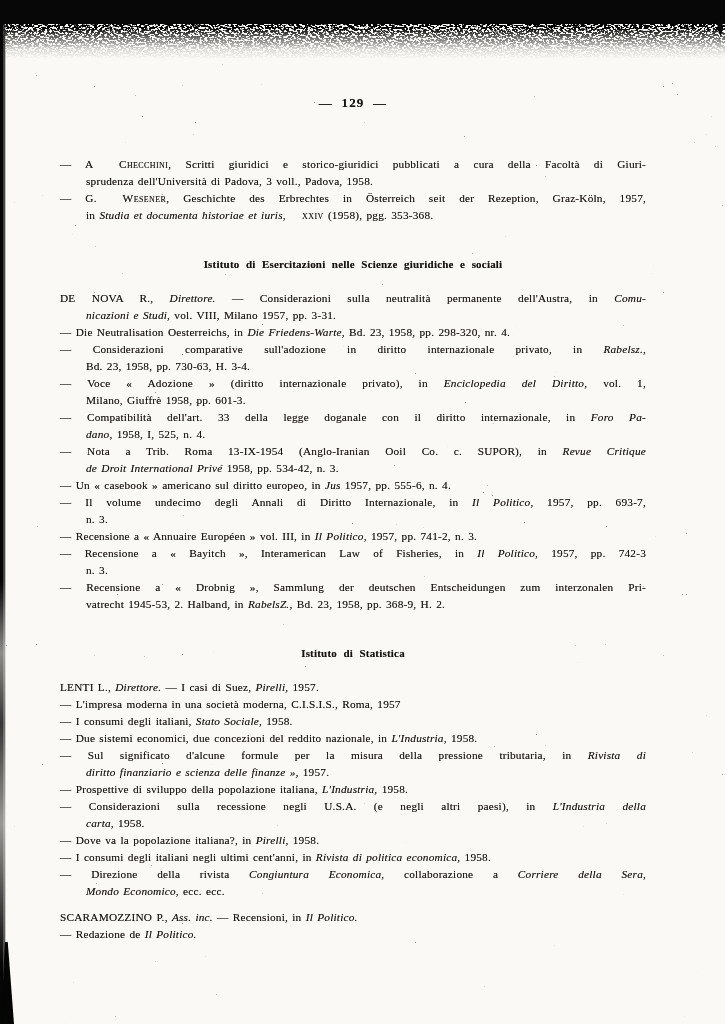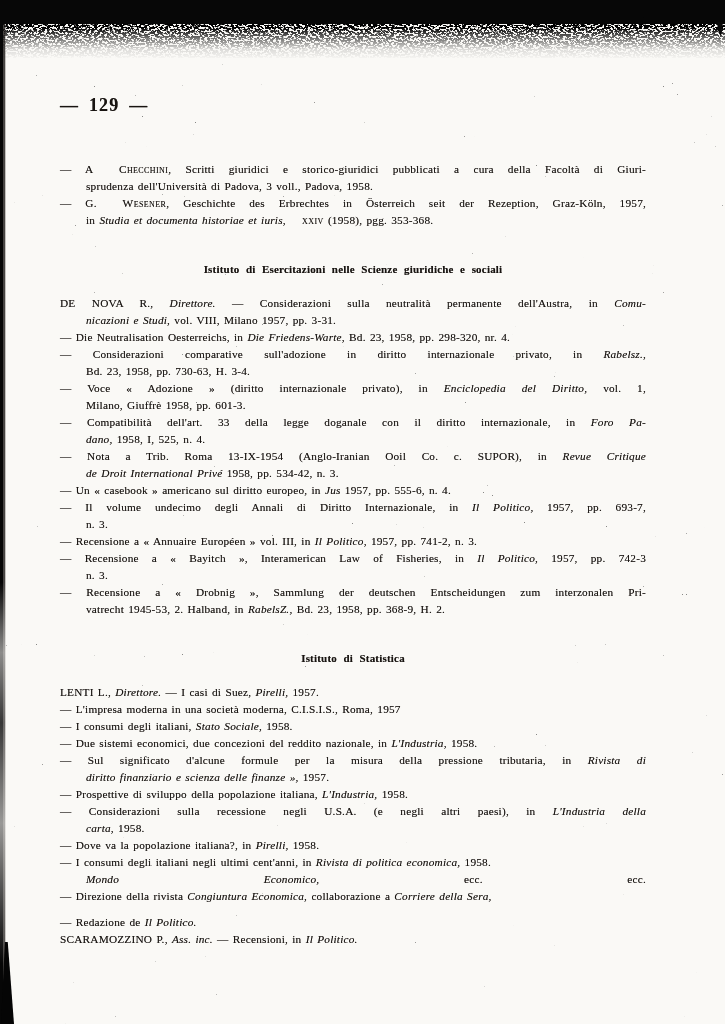--- a/index.html
+++ b/index.html
@@ -33,21 +33,21 @@
   }
   .tr-tick{
     position:absolute; right:2px; top:22px; width:6px; height:15px; background:#0a0a0a; z-index:5;
     clip-path:polygon(0 0, 100% 0, 65% 100%, 15% 55%);
   }
   .page-noise{ position:absolute; top:0; left:0; z-index:6; opacity:.45; pointer-events:none; }
 
   
   .content{ position:absolute; left:60px; top:95px; width:586px; z-index:2; }
   .page-number{
-    text-align:left; font-size:18px; font-weight:bold;
+    text-align:center; font-size:13px; font-weight:bold;
     letter-spacing:1.2px; word-spacing:4px; margin:0 0 45px 0;
     text-shadow:0 0 .4px rgba(24,20,17,.55);
   }
   .heading{
     font-size:11px; font-weight:bold; text-align:center;
     margin:34px 0 20px 0; word-spacing:3.5px; letter-spacing:.2px;
     text-shadow:0 0 .4px rgba(24,20,17,.55);
   }
   .bib-section.gap{ margin-top:9px; }
   .line{
@@ -163,30 +163,30 @@
             <div class="line"><span>— Considerazioni sulla recessione negli U.S.A. (e negli altri paesi), in </span><span class="i">L'Industria della</span></div>
             <div class="line cont"><span class="i">carta,</span><span> 1958.</span></div>
           </div>
           <div class="entry">
             <div class="line"><span>— Dove va la popolazione italiana?, in </span><span class="i">Pirelli,</span><span> 1958.</span></div>
           </div>
           <div class="entry">
             <div class="line"><span>— I consumi degli italiani negli ultimi cent'anni, in </span><span class="i">Rivista di politica economica,</span><span> 1958.</span></div>
           </div>
           <div class="entry">
+            <div class="line"><span>— Direzione della rivista </span><span class="i">Congiuntura Economica,</span><span> collaborazione a </span><span class="i">Corriere della Sera,</span></div>
             <div class="line cont"><span class="i">Mondo Economico,</span><span> ecc. ecc.</span></div>
-            <div class="line"><span>— Direzione della rivista </span><span class="i">Congiuntura Economica,</span><span> collaborazione a </span><span class="i">Corriere della Sera,</span></div>
           </div>
         </section>
         <section class="bib-section gap">
           <div class="entry">
-            <div class="line"><span>— Redazione de </span><span class="i">Il Politico.</span></div>
+            <div class="line"><span>SCARAMOZZINO P., </span><span class="i">Ass. inc.</span><span> — Recensioni, in </span><span class="i">Il Politico.</span></div>
           </div>
           <div class="entry">
-            <div class="line"><span>SCARAMOZZINO P., </span><span class="i">Ass. inc.</span><span> — Recensioni, in </span><span class="i">Il Politico.</span></div>
+            <div class="line"><span>— Redazione de </span><span class="i">Il Politico.</span></div>
           </div>
         </section>
       </div>
   </div>
 
   <svg class="page-noise" width="725" height="1024" xmlns="http://www.w3.org/2000/svg">
     <filter id="pageNoise" x="0" y="0" width="100%" height="100%">
       <feTurbulence type="fractalNoise" baseFrequency="0.9" numOctaves="2" seed="3"></feTurbulence>
       <feColorMatrix type="matrix" values="0 0 0 0 0  0 0 0 0 0  0 0 0 0 0  30 0 0 0 -26"></feColorMatrix>
     </filter>

